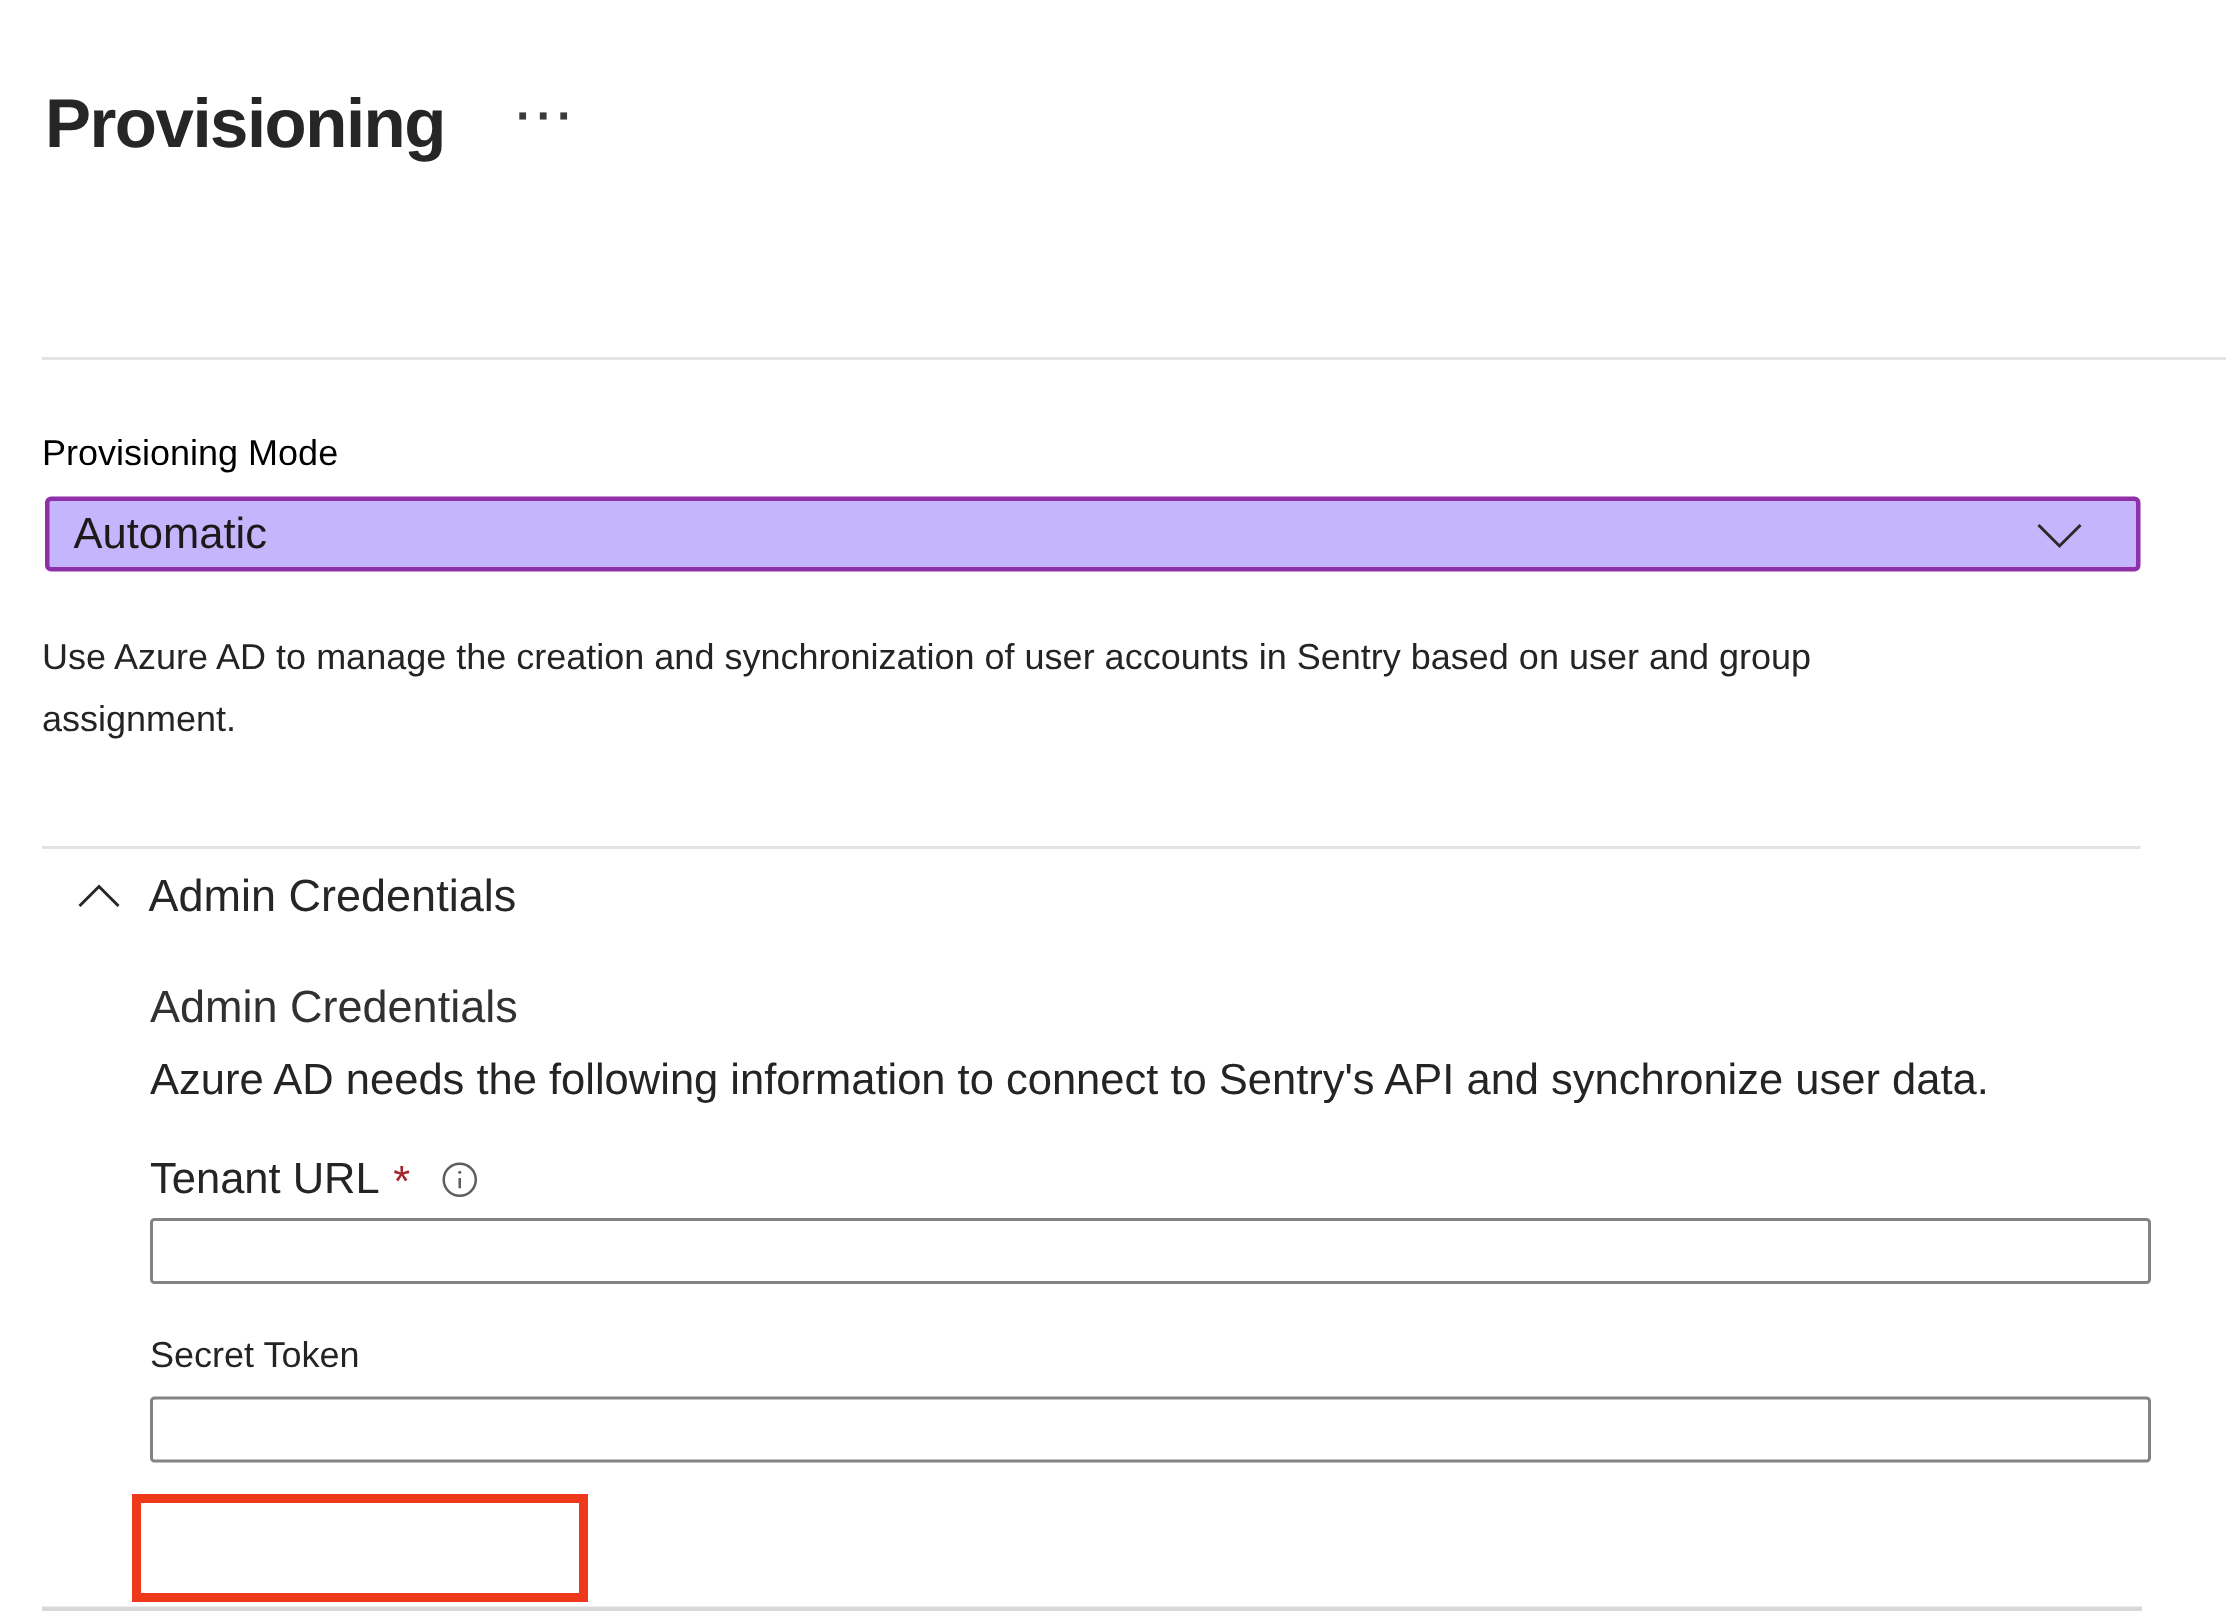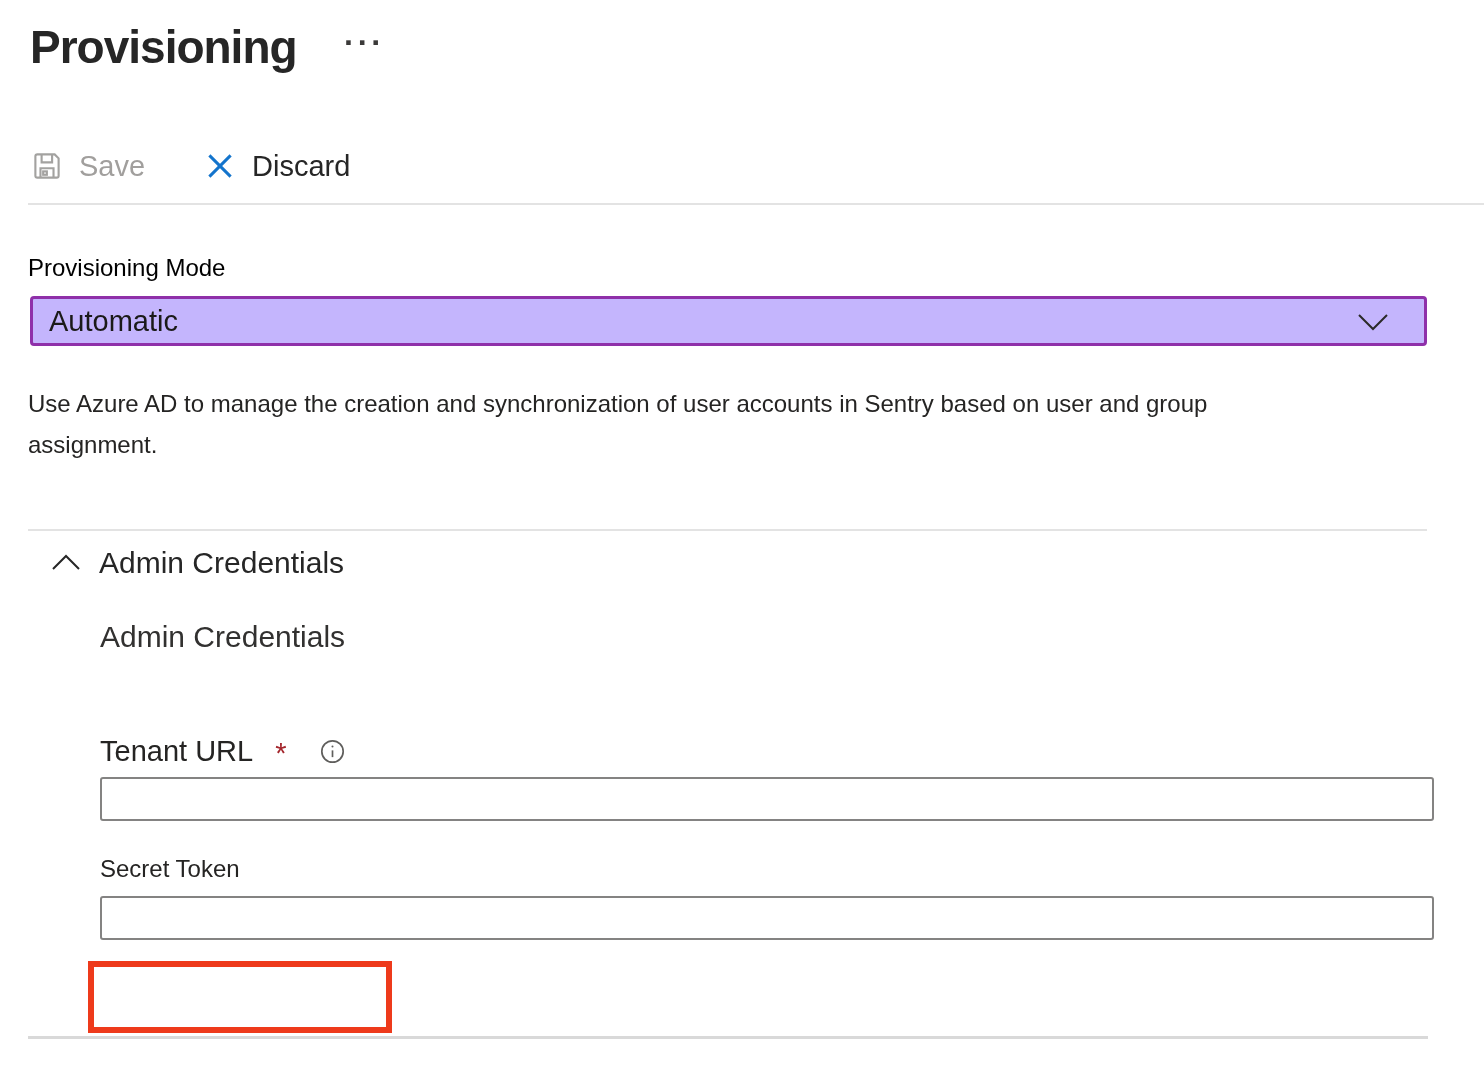--- a/index.html
+++ b/index.html
@@ -3,21 +3,21 @@
 <meta charset="utf-8">
 <style>
   html, body { margin: 0; padding: 0; }
   body {
     width: 1484px; height: 1078px;
     background: #ffffff;
     font-family: "Liberation Sans", "DejaVu Sans", sans-serif;
     color: #252423;
     overflow: hidden;
   }
-  #app { position: relative; width: 1484px; height: 938px; background: #fff; }
+  #app { position: relative; width: 1484px; height: 938px; background: #fff; margin-top: 35px; }
 
   .page-title {
     position: absolute; left: 30px; top: 20px;
     font-size: 46px; font-weight: 700; color: #262626; letter-spacing: -1px;
   }
   .title-ellipsis {
     position: absolute; left: 344px; top: 22px;
     font-size: 32px; font-weight: 700; color: #3b3a39; letter-spacing: 3px;
     cursor: pointer; line-height: 40px;
   }
@@ -57,21 +57,21 @@
   
   .accordion {
     position: absolute; left: 50px; top: 546px; display: flex; align-items: center; cursor: pointer;
   }
   .accordion .chev { display: flex; align-items: center; }
   .accordion-label { margin-left: 17px; font-size: 30px; color: #262626; }
 
   .admin-heading { position: absolute; left: 100px; top: 620px; font-size: 30px; color: #323130; }
   .admin-desc { position: absolute; left: 100px; top: 669px; font-size: 29px; color: #252423; }
 
-  .tenant-row { position: absolute; left: 100px; top: 735px; display: flex; align-items: center; gap: 13px; }
+  .tenant-row { position: absolute; left: 100px; top: 735px; display: flex; align-items: center; }
   .input-label { font-size: 29px; color: #252423; }
   .required { color: #a4262c; font-size: 29px; margin-left: 9px; position: relative; top: 2px; }
   .info { margin-left: 20px; display: flex; align-items: center; cursor: pointer; }
 
   .text-input {
     position: absolute; left: 100px; width: 1306px; height: 40px;
     border: 2px solid #848382; border-radius: 3px; background: #fff;
     font-size: 28px; padding: 0 12px; color: #252423; outline: none;
     font-family: "Liberation Sans", "DejaVu Sans", sans-serif;
   }
@@ -97,42 +97,20 @@
   svg { display: block; }
 </style>
 </head>
 <body>
 
 <div id="app">
 
   <div class="page-title">Provisioning</div>
   <div class="title-ellipsis">···</div>
 
-  <div class="commandbar">
-    <div class="cmd save">
-      <span class="icon">
-        <svg width="34" height="34" viewBox="0 0 24 24" fill="none" stroke="#a3a2a0" stroke-width="1.5">
-          <path d="M3.8 5.2 a1.4 1.4 0 0 1 1.4-1.4 h12.2 l2.8 2.8 v12.2 a1.4 1.4 0 0 1 -1.4 1.4 h-13.6 a1.4 1.4 0 0 1 -1.4-1.4 z"></path>
-          <path d="M8.2 3.9 v5.5 h7.4 v-5.5"></path>
-          <path d="M7.4 20 v-6.4 h9.2 v6.4"></path>
-          <rect x="9.3" y="15.8" width="2.6" height="2.4"></rect>
-        </svg>
-      </span>
-      <span class="cmd-label save-label">Save</span>
-    </div>
-    <div class="cmd discard">
-      <span class="icon">
-        <svg width="34" height="34" viewBox="0 0 24 24" fill="none" stroke="#1374cc" stroke-width="2.1" stroke-linecap="butt">
-          <line x1="4.5" y1="4.5" x2="19.5" y2="19.5"></line>
-          <line x1="19.5" y1="4.5" x2="4.5" y2="19.5"></line>
-        </svg>
-      </span>
-      <span class="cmd-label discard-label">Discard</span>
-    </div>
-  </div>
   <div class="toolbar-divider"></div>
 
   <div class="field-label">Provisioning Mode</div>
   <div class="dropdown">
     <span class="dropdown-value">Automatic</span>
     <span class="dropdown-chevron">
       <svg width="34" height="22" viewBox="0 0 34 22" fill="none" stroke="#2b2a29" stroke-width="2">
         <polyline points="3,4 17,18 31,4"></polyline>
       </svg>
     </span>
@@ -145,20 +123,21 @@
   <div class="accordion">
     <span class="chev">
       <svg width="32" height="24" viewBox="0 0 32 24" fill="none" stroke="#262626" stroke-width="2">
         <polyline points="3,18 16,5 29,18"></polyline>
       </svg>
     </span>
     <span class="accordion-label">Admin Credentials</span>
   </div>
 
   <div class="admin-heading">Admin Credentials</div>
+  <div class="admin-desc">Azure AD needs the following information to connect to Sentry's API and synchronize user data.</div>
 
   <div class="tenant-row">
     <span class="input-label">Tenant URL</span>
     <span class="required">*</span>
     <span class="info">
       <svg width="27" height="27" viewBox="0 0 24 24" fill="none" stroke="#5f5e5c" stroke-width="1.5">
         <circle cx="12" cy="12" r="9.5"></circle>
         <line x1="12" y1="11" x2="12" y2="17"></line>
         <circle cx="12" cy="7.6" r="0.9" fill="#5f5e5c" stroke="none"></circle>
       </svg>

